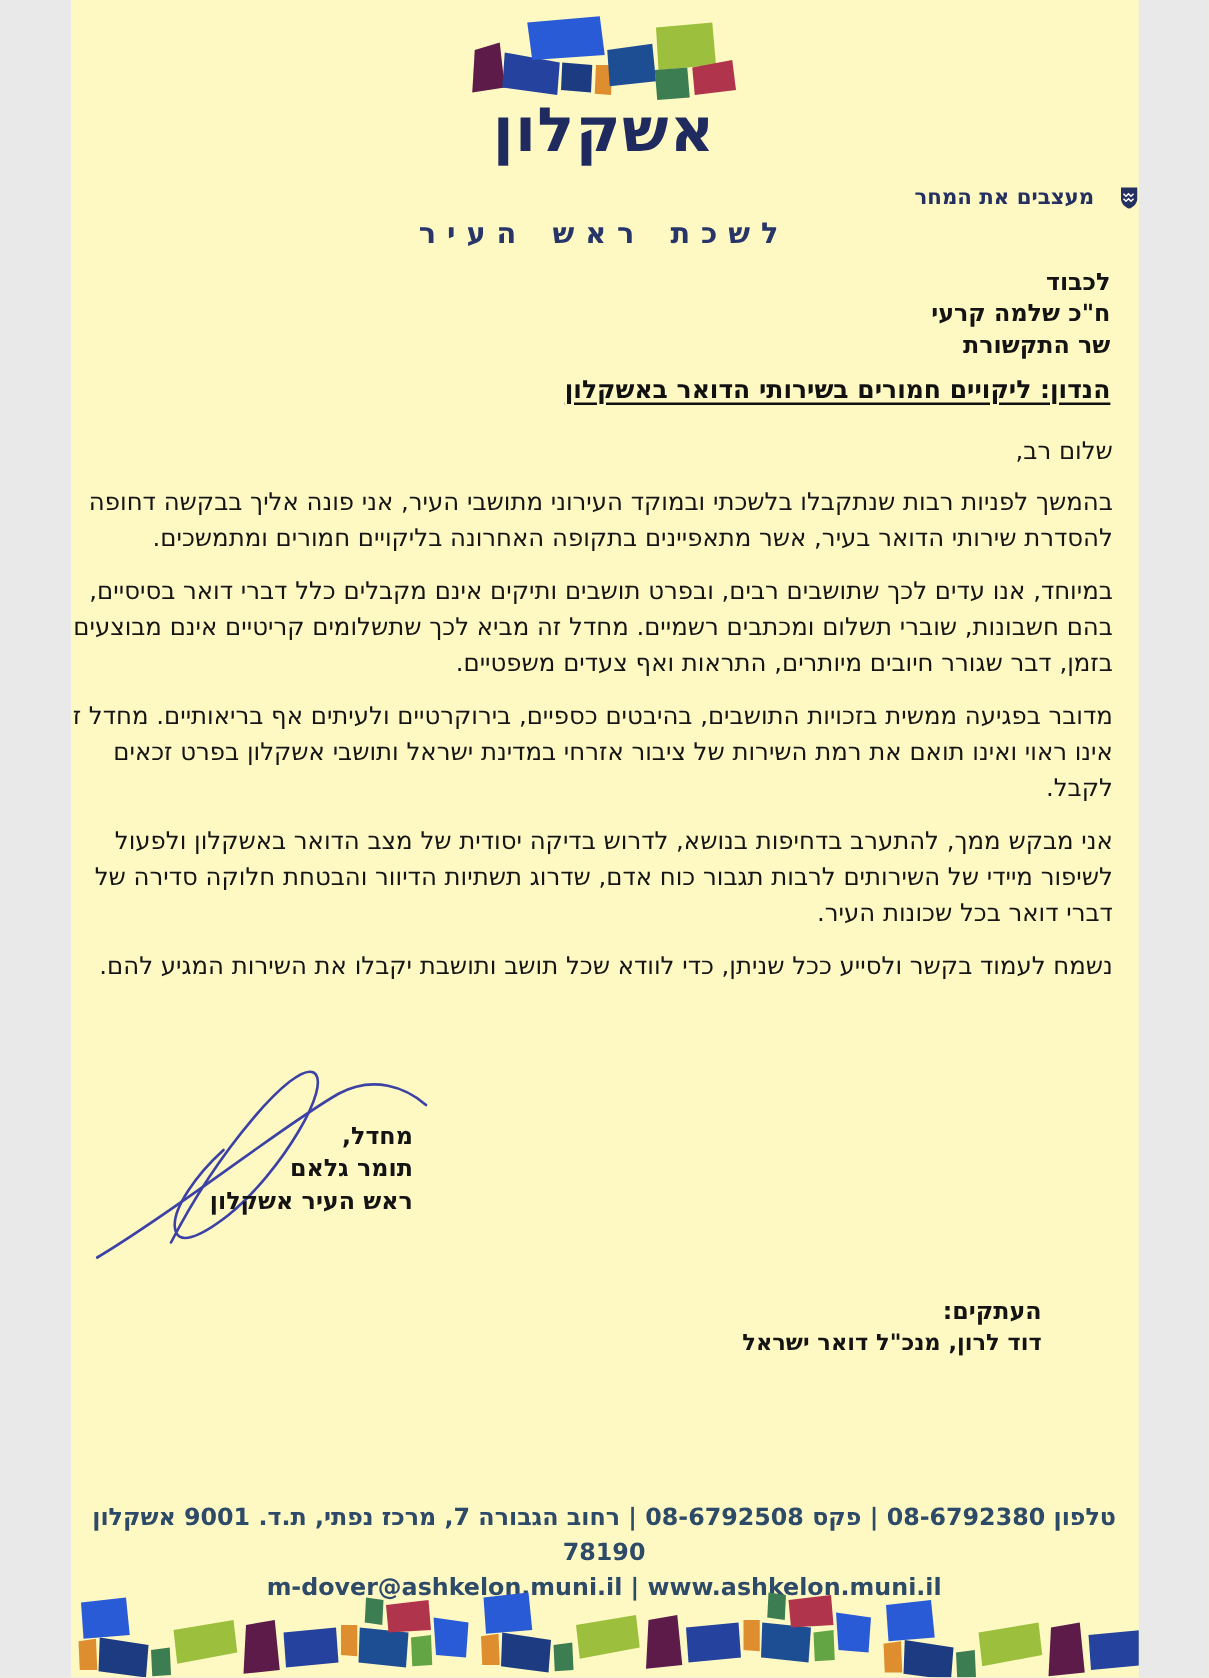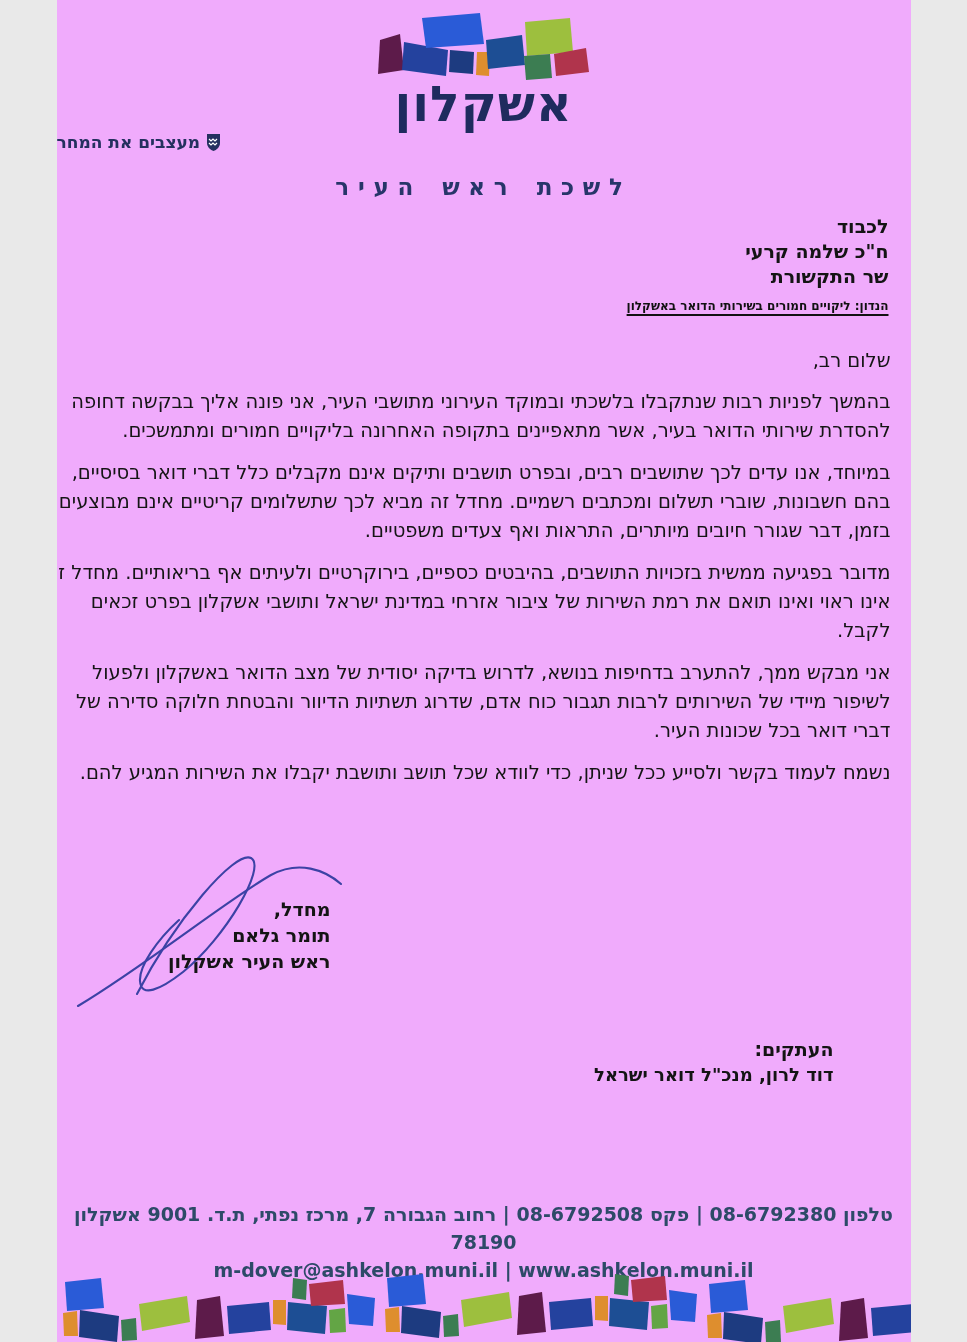--- a/index.html
+++ b/index.html
@@ -1,44 +1,44 @@
 <!DOCTYPE html>
 <html lang="he"><head>
 <meta charset="utf-8">
 <style>
   * { margin:0; padding:0; box-sizing:border-box; }
   html,body { background:#e9e9e9; }
   body { font-family:"DejaVu Sans", sans-serif; }
   .page {
     position:relative; width:854px; height:1342px;
-    margin:0 auto; background:#f0abfc; overflow:hidden;
+    margin:0 auto; background:#fef9c3; overflow:hidden;
     direction:rtl;
   }
   
   .logo-block { position:absolute; top:10px; left:0; right:0; text-align:center; }
   .logo-mosaic { display:block; margin:0 auto; }
   .city-name {
     font-size:49px; font-weight:800; color:#1f2b5e;
     line-height:1.02; letter-spacing:1px; margin-top:-4px;
   }
   .tagline-row {
-    display:flex; align-items:center; justify-content:flex-end; gap:6px; margin-top:2px;
+    display:flex; align-items:center; justify-content:flex-start; gap:20px; margin-top:18px;
   }
   .tagline { font-size:17px; font-weight:700; color:#24305f; }
   .dept-title {
     position:absolute; top:174px; left:0; right:0; text-align:center;
     font-size:23px; font-weight:700; color:#273569;
     letter-spacing:0.38em; word-spacing:0.15em;
   }
   
   .recipient { position:absolute; top:214px; right:22px; text-align:right;
     font-size:19px; font-weight:700; color:#141414; line-height:25px; }
   
   .subject { position:absolute; top:299px; right:22px; text-align:right;
-    font-size:12px; font-weight:700; color:#111;
+    font-size:20px; font-weight:700; color:#111;
     text-decoration:underline; text-underline-offset:4px; text-decoration-thickness:2px; }
   
   .letter-body { position:absolute; top:346px; right:20px; width:850px;
     text-align:right; font-size:19.5px; color:#151515; line-height:29px; }
   .letter-body .greeting { margin-bottom:12px; }
   .letter-body p { margin-bottom:13px; }
   
   .sign-block { position:absolute; top:896px; left:62px; width:212px;
     text-align:right; font-size:19px; font-weight:700; color:#141414;
     line-height:26px; z-index:2; }

